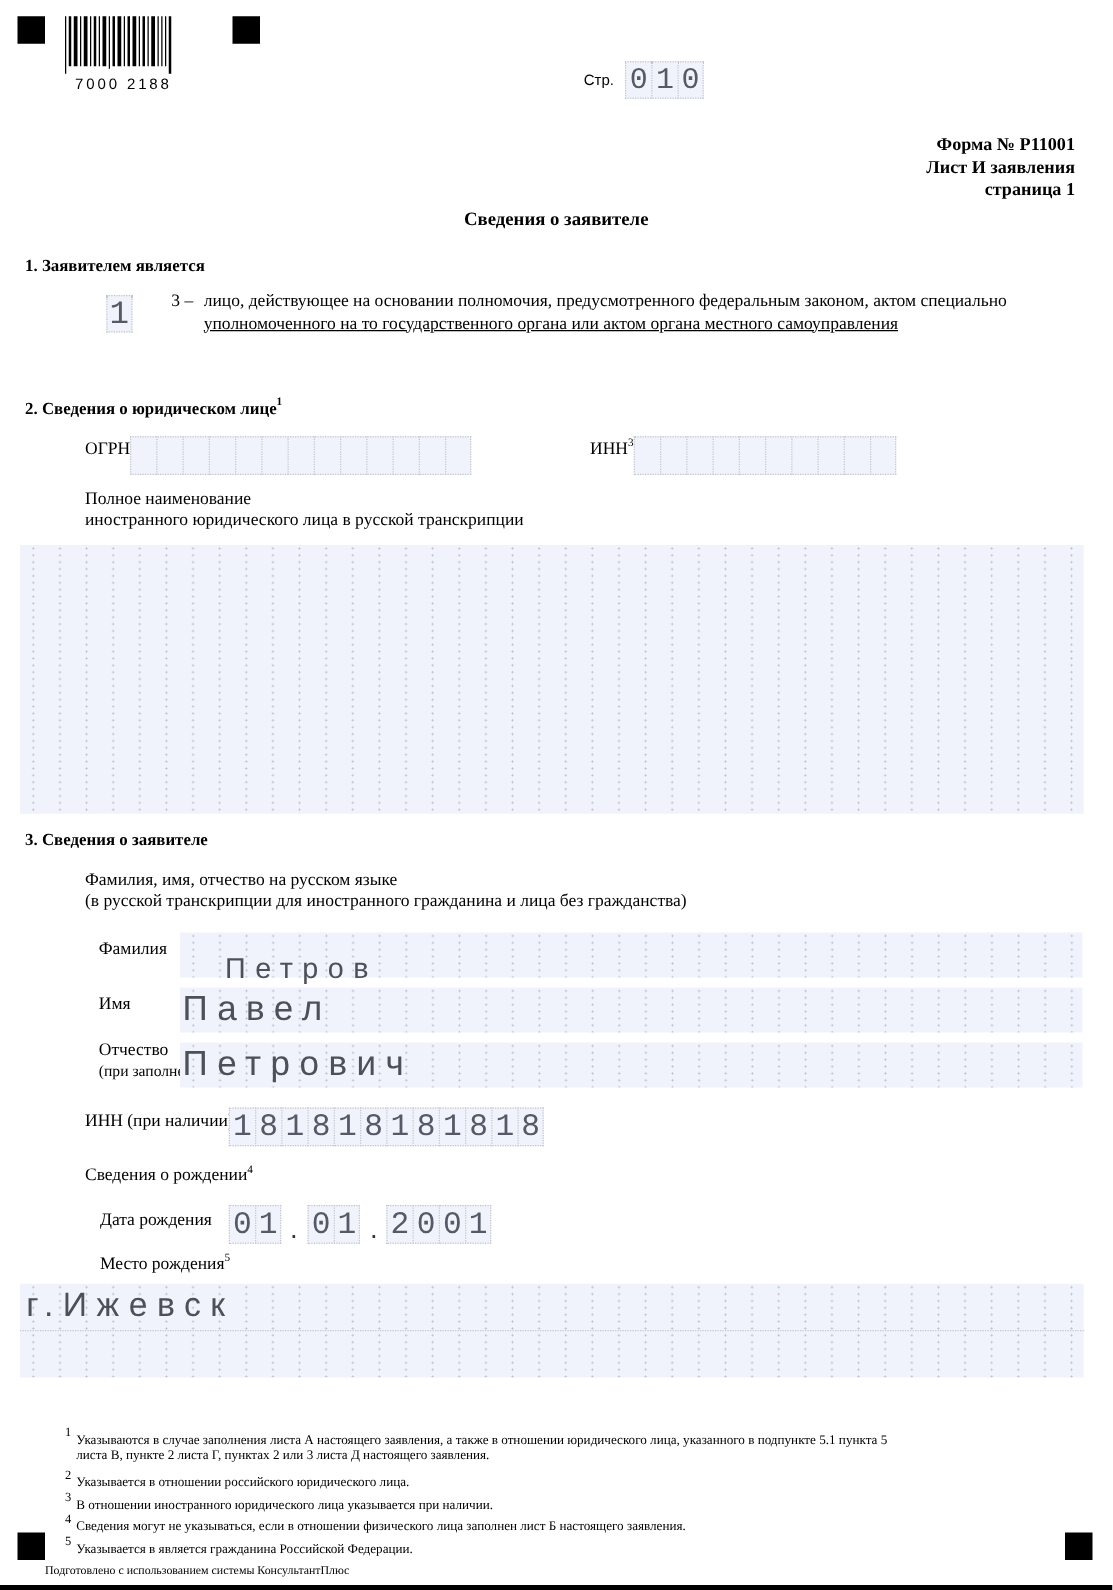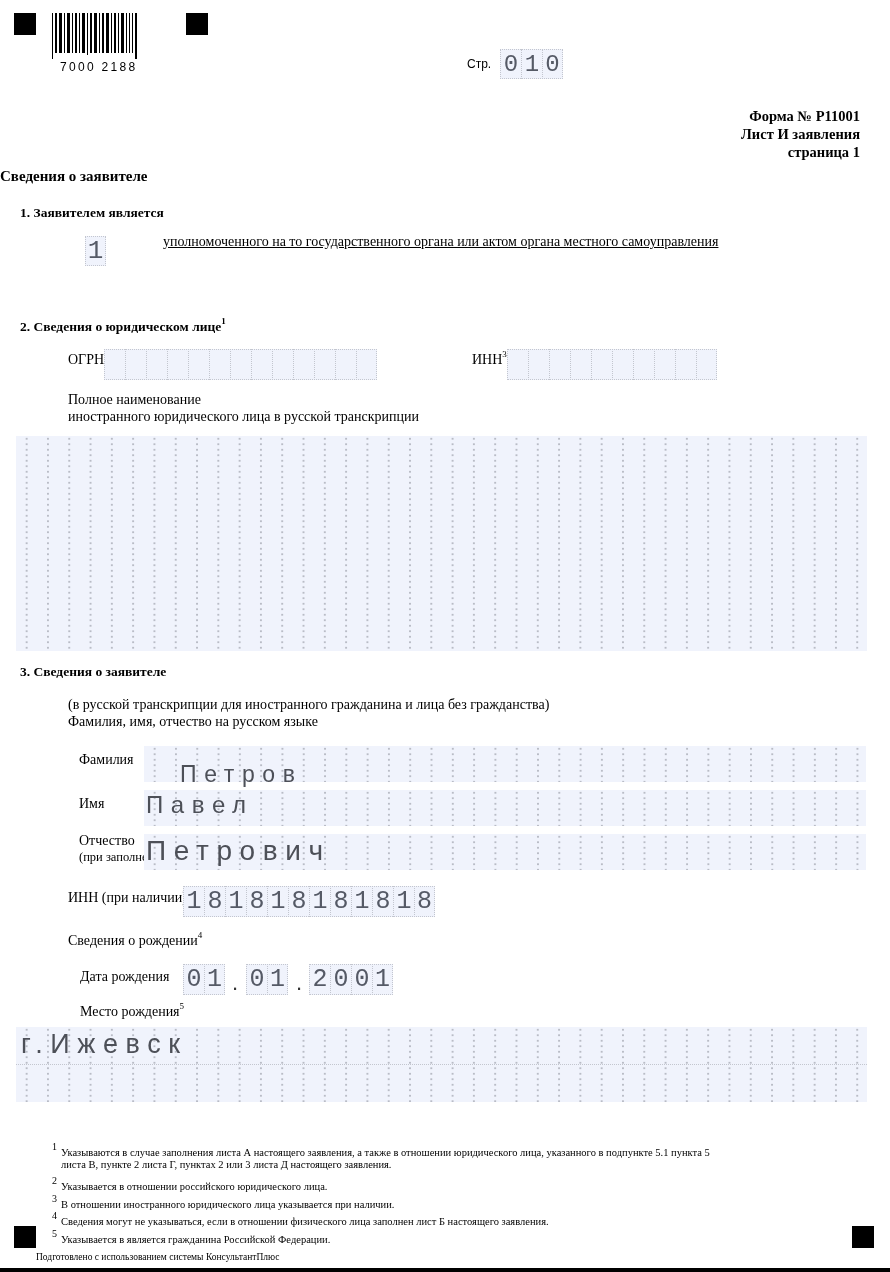--- a/index.html
+++ b/index.html
@@ -33,21 +33,21 @@
   .cells::after { bottom: 0; }
   .cells .cell:last-child { border-right: 1px dotted #c3c6cf; }
   .grid-area { position: absolute; background-color: #f0f3fc;
     background-image:
       radial-gradient(circle, #b9bcc6 0.7px, transparent 0.9px);
     background-size: 21.3px 5.5px;
   }
   .dots-h { position:absolute; left:0; right:0; border-top:1px dotted #c3c6cf; height:0; }
 
   .hdr-right { position: absolute; right: 30px; top: 107px; text-align: right; font-weight: bold; font-size: 14.5px; line-height: 18px; }
-  .title { position: absolute; left: 0; width: 890px; top: 168px; text-align: left; font-weight: bold; font-size: 15px; }
+  .title { position: absolute; left: 0; width: 890px; top: 168px; text-align: center; font-weight: bold; font-size: 15px; }
   .section { position: absolute; left: 20px; font-weight: bold; font-size: 13.5px; }
   .label { position: absolute; font-size: 14px; margin-left: 32px; }
   .sup { font-size: 9px; vertical-align: top; position: relative; top: -3px; }
 
   .opt { position: absolute; left: 137px; font-size: 14px; line-height: 17.5px; }
   .opt .num { display: inline-block; width: 26px; }
   .opt .ind { padding-left: 26px; text-decoration: underline; }
 
   .foot { position: absolute; left: 52px; font-size: 10.5px; line-height: 12px; width: 800px; }
   .foot .fnum { position: absolute; left: 0; top: -6px; font-size: 10px; }
@@ -103,20 +103,21 @@
   <div>страница 1</div>
 </div>
 
 <div class="title">Сведения о заявителе</div>
 
 <div class="section" style="top:205px;">1. Заявителем является</div>
 <div class="cells" style="left:85px;top:236px;height:30px;">
   <div class="cell" style="font-size:26px;">1</div>
 </div>
 <div class="opt" style="top:233px;">
+  <div><span class="num">3 –</span><span>лицо, действующее на основании полномочия, предусмотренного федеральным законом, актом специально</span></div>
   <div class="ind">уполномоченного на то государственного органа или актом органа местного самоуправления</div>
 </div>
 
 <div class="section" style="top:319px;">
   <span>2. Сведения о юридическом лице</span><span class="sup">1</span>
 </div>
 <div class="label" style="left:36px;top:352px;">
   <span>ОГРН</span><span class="sup">2</span>
 </div>
 <div class="cells" style="left:104px;top:349px;height:31px;">
@@ -150,32 +151,32 @@
     <div class="cell"></div>
 </div>
 <div class="label" style="left:36px;top:391px;line-height:17px;">
   <div>Полное наименование</div>
   <div>иностранного юридического лица в русской транскрипции</div>
 </div>
 <div class="grid-area" style="left:16px;top:436px;width:851px;height:215px;"></div>
 
 <div class="section" style="top:664px;">3. Сведения о заявителе</div>
 <div class="label" style="left:36px;top:696px;line-height:17px;">
+  <div>Фамилия, имя, отчество на русском языке</div>
   <div>(в русской транскрипции для иностранного гражданина и лица без гражданства)</div>
-  <div>Фамилия, имя, отчество на русском языке</div>
 </div>
 
 <div class="label" style="left:47px;top:752px;">Фамилия</div>
 <div class="grid-area" style="left:144px;top:746px;width:722px;height:36px;">
   <div class="sans" style="position:absolute;left:2px;top:15px;font-size:23px;letter-spacing:7.6px;color:#4d5058;margin-left:34px;">Петров</div>
 </div>
 
 <div class="label" style="left:47px;top:796px;">Имя</div>
 <div class="grid-area" style="left:144px;top:790px;width:722px;height:36px;">
-  <div class="sans" style="position:absolute;left:2px;top:1px;font-size:24px;letter-spacing:7.6px;color:#4d5058;">Павел</div>
+  <div class="sans" style="position:absolute;left:2px;top:1px;font-size:28px;letter-spacing:7.6px;color:#4d5058;">Павел</div>
 </div>
 
 <div class="label" style="left:47px;top:833px;line-height:16px;">
   <div>Отчество</div>
   <div style="font-size:12.5px;">(при заполнен)</div>
 </div>
 <div class="grid-area" style="left:144px;top:834px;width:722px;height:36px;">
   <div class="sans" style="position:absolute;left:2px;top:1px;font-size:28px;letter-spacing:7.6px;color:#4d5058;">Петрович</div>
 </div>
 

